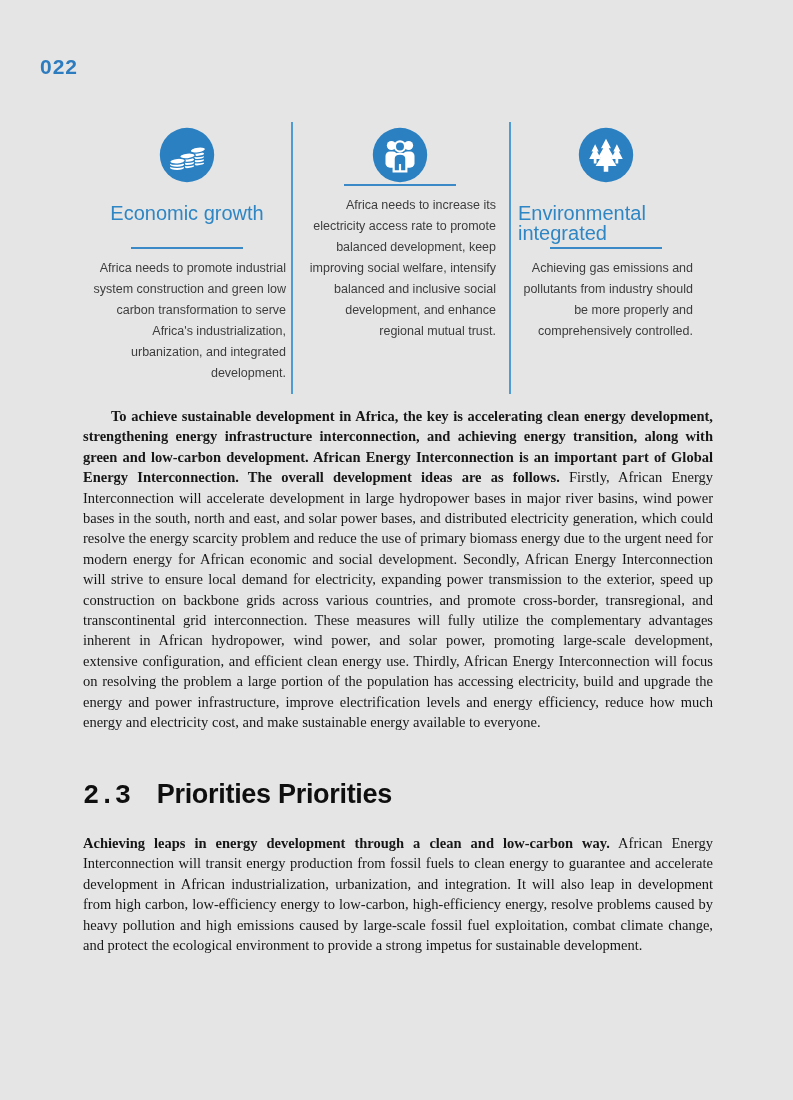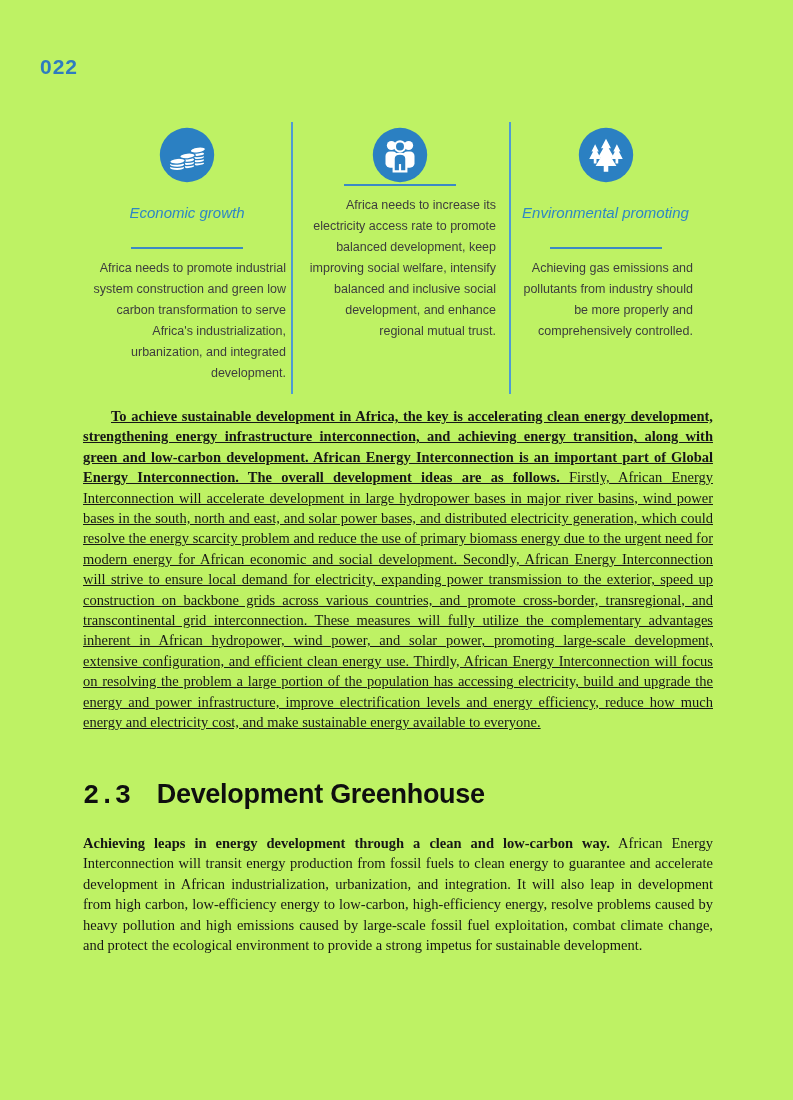--- a/index.html
+++ b/index.html
@@ -1,56 +1,56 @@
 <!DOCTYPE html>
 <html style="--accent: #2b80c2; --divider: #4f9bd3;"><head>
 <meta charset="utf-8">
 <style>
   :root { --accent:#2b80c2; --divider:#4f9bd3; --underline:#3b89c6; }
   * { margin:0; padding:0; box-sizing:border-box; }
   html,body { background:#ffffff; }
   .page {
-    position:relative; width:793px; height:1100px; background:#bef264;
+    position:relative; width:793px; height:1100px; background:#e5e5e5;
     overflow:hidden; font-family:"Liberation Sans", sans-serif;
   }
   .page-number {
     position:absolute; left:40px; top:55px;
     font-size:21px; font-weight:bold; letter-spacing:1px; color:#2e7cc0;
   }
   
   .pillars { position:absolute; left:88px; top:126px; display:flex; }
   .pillar { display:flex; flex-direction:column; align-items:center; }
   .pillar-1 { width:198px; margin-right:18px; }
   .pillar-2 { width:192px; margin-right:22px; }
   .pillar-3 { width:175px; }
   .pillar-icon { width:58px; height:58px; color:var(--accent); }
   .pillar-icon svg { width:58px; height:58px; display:block; }
   .icon-bg { fill:var(--accent); }
   .pillar-title {
     margin-top:19px; height:44px; width:100%;
     display:flex; align-items:flex-start; justify-content:center;
-    text-align:center; color:#2e86c5; font-size:15px; line-height:20px;font-style:italic;
+    color:#2e86c5; font-size:20px; line-height:20px;
   }
   .title-underline { width:112px; height:2px; background:var(--underline); }
   .pillar-text {
     margin-top:9px; width:100%;
     font-size:12.5px; line-height:21px; color:#3d3d3d; text-align:right;
   }
   .col-divider {
     position:absolute; top:122px; width:2px; height:272px; background:var(--divider);
   }
   .col-divider.d1 { left:291px; }
   .col-divider.d2 { left:509px; }
   
   .serif-block {
     position:absolute; left:83px; width:630px;
     font-family:"Liberation Serif", serif; font-size:14.5px; line-height:20.4px;
     color:#161616; text-align:justify;
   }
-  .para-1 { top:406px; text-indent:28px;text-decoration:underline; }
+  .para-1 { top:406px; text-indent:28px; }
   .para-2 { top:833px; }
   .bold-lead { font-weight:bold; }
   .section-heading {
     position:absolute; left:83px; top:779px;
     font-family:"Liberation Sans", sans-serif; font-weight:bold;
     font-size:27px; color:#0f0f0f; letter-spacing:-0.3px;
   }
   .heading-number { margin-right:26px;font-family:Liberation Mono, monospace; }
 </style>
 </head>
@@ -115,32 +115,32 @@
       <span class="pillar-icon">
         <svg viewBox="0 0 64 64" aria-hidden="true">
           <circle class="icon-bg" cx="32" cy="32" r="30"></circle>
           <g fill="#ffffff">
             <path d="M20 20 L16 28 L17.8 28 L13.5 36.5 L18.5 36.5 L18.5 41.5 L21.5 41.5 L21.5 36.5 L26.5 36.5 L22.2 28 L24 28 Z"></path>
             <path d="M44 20 L40 28 L41.8 28 L37.5 36.5 L42.5 36.5 L42.5 41.5 L45.5 41.5 L45.5 36.5 L50.5 36.5 L46.2 28 L48 28 Z"></path>
             <path d="M32 14 L26.5 24.5 L29 24.5 L23 35 L26 35 L20.5 44 L29.5 44 L29.5 50.5 L34.5 50.5 L34.5 44 L43.5 44 L38 35 L41 35 L35 24.5 L37.5 24.5 Z"></path>
           </g>
         </svg>
       </span>
-      <div class="pillar-title">Environmental promoting</div>
+      <div class="pillar-title">Environmental integrated</div>
       <div class="title-underline"></div>
       <div class="pillar-text">Achieving gas emissions and pollutants from industry should be more properly and comprehensively controlled.</div>
     </div>
 
   </div>
 
   <div class="serif-block para-1">
     <span class="bold-lead">To achieve sustainable development in Africa, the key is accelerating clean energy development, strengthening energy infrastructure interconnection, and achieving energy transition, along with green and low-carbon development. African Energy Interconnection is an important part of Global Energy Interconnection. The overall development ideas are as follows.</span><span> Firstly, African Energy Interconnection will accelerate development in large hydropower bases in major river basins, wind power bases in the south, north and east, and solar power bases, and distributed electricity generation, which could resolve the energy scarcity problem and reduce the use of primary biomass energy due to the urgent need for modern energy for African economic and social development. Secondly, African Energy Interconnection will strive to ensure local demand for electricity, expanding power transmission to the exterior, speed up construction on backbone grids across various countries, and promote cross-border, transregional, and transcontinental grid interconnection. These measures will fully utilize the complementary advantages inherent in African hydropower, wind power, and solar power, promoting large-scale development, extensive configuration, and efficient clean energy use. Thirdly, African Energy Interconnection will focus on resolving the problem a large portion of the population has accessing electricity, build and upgrade the energy and power infrastructure, improve electrification levels and energy efficiency, reduce how much energy and electricity cost, and make sustainable energy available to everyone.</span>
   </div>
 
   <div class="section-heading">
-    <span class="heading-number">2.3</span><span>Development Greenhouse</span>
+    <span class="heading-number">2.3</span><span>Priorities Priorities</span>
   </div>
 
   <div class="serif-block para-2">
     <span class="bold-lead">Achieving leaps in energy development through a clean and low-carbon way.</span><span> African Energy Interconnection will transit energy production from fossil fuels to clean energy to guarantee and accelerate development in African industrialization, urbanization, and integration. It will also leap in development from high carbon, low-efficiency energy to low-carbon, high-efficiency energy, resolve problems caused by heavy pollution and high emissions caused by large-scale fossil fuel exploitation, combat climate change, and protect the ecological environment to provide a strong impetus for sustainable development.</span>
   </div>
 
 </div>
 
 </body></html>

